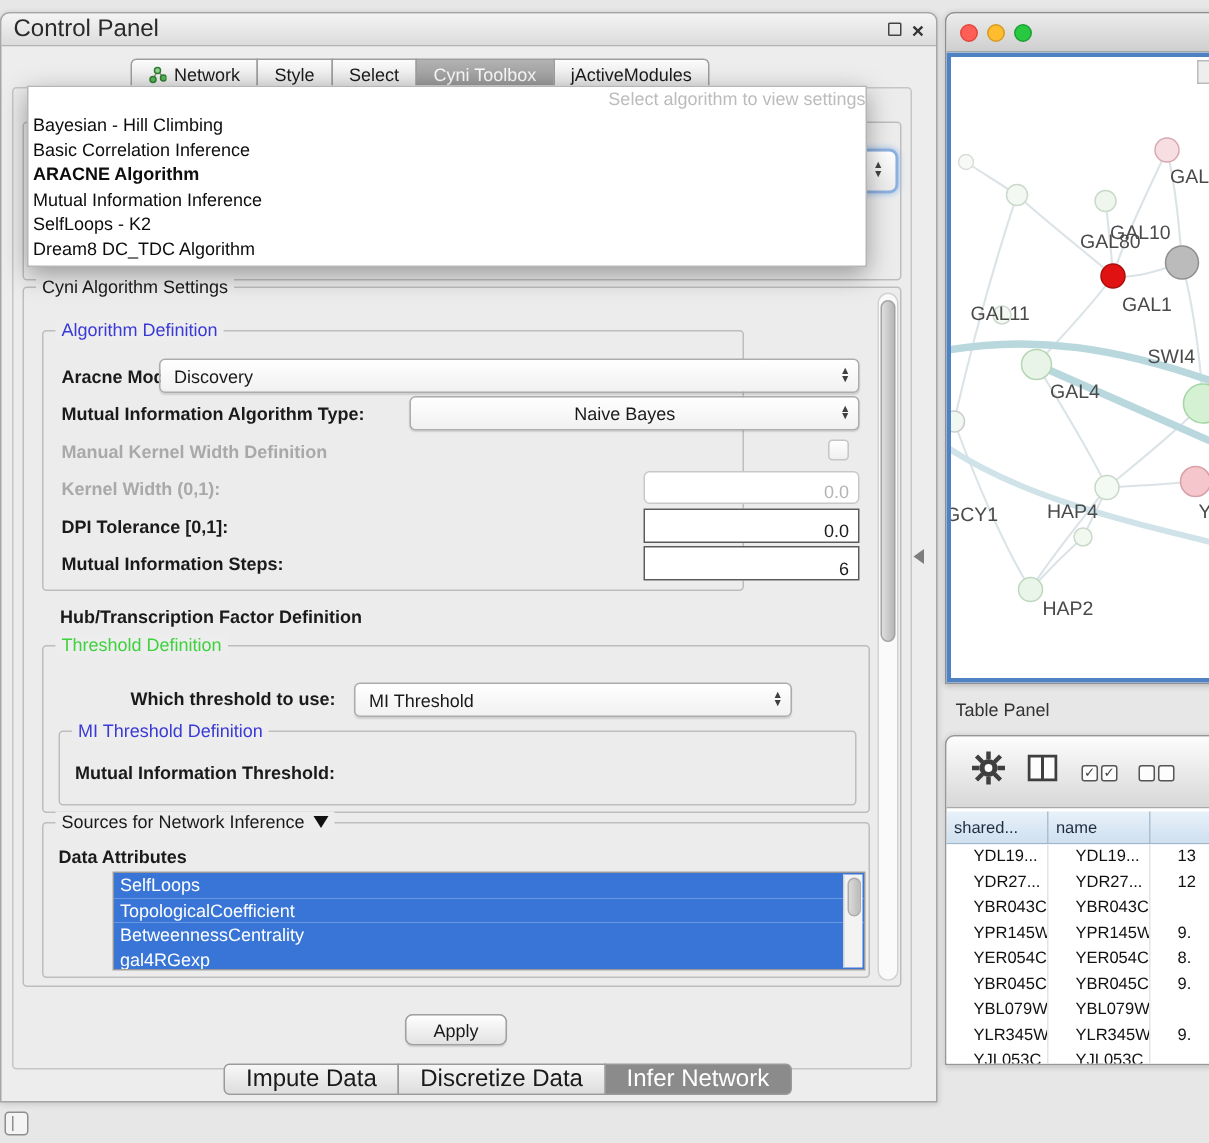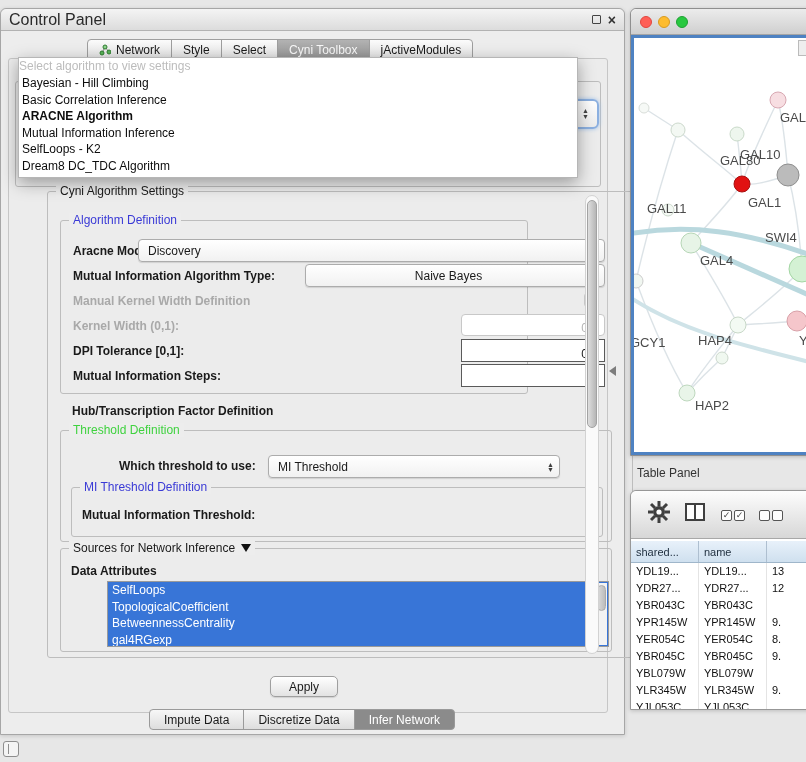--- a/index.html
+++ b/index.html
@@ -50,21 +50,21 @@
   .tab:first-child { margin-left:0; border-radius:4px 0 0 0; }
   .tab:last-child { border-radius:0 4px 0 0; }
   .tab.selected { background:linear-gradient(#b2b2b2,#969696); color:#fafafa; }
 
   .combo-sliver { position:absolute; left:566px; top:90px; width:32px; height:30px;
                   border:2px solid #8cb0e0; box-shadow:0 0 4px #9dc0ea; border-radius:6px;
                   background:linear-gradient(#ffffff,#ececec); z-index:3; }
 
   .popup { position:absolute; left:18px; top:57px; width:560px; background:#fff;
            border:1px solid #b6b6b6; box-shadow:0 5px 16px rgba(0,0,0,.35); z-index:60; padding-bottom:3px; }
-  .popup-placeholder { height:17px; line-height:17px; text-align:left; color:#bcbcbc; font-size:12px; }
+  .popup-placeholder { height:17px; line-height:17px; text-align:right; color:#bcbcbc; font-size:12px; }
   .popup-item { height:16.5px; line-height:16.5px; padding-left:3px; font-size:12px; color:#0d0d0d; }
   .popup-item.selected-bold { font-weight:bold; }
 
   .vscroll { position:absolute; left:584px; top:186px; width:14px; height:459px; background:#fafafa;
              border:1px solid #d2d2d2; border-radius:7px; }
   .vscroll .thumb { position:absolute; left:1px; top:4px; width:10px; height:228px; border-radius:6px;
                     background:linear-gradient(90deg,#dedede,#b6b6b6); border:1px solid #a2a2a2; }
 
   .hubrow { position:absolute; left:38px; top:394px; display:flex; align-items:center; gap:9px;
             font-weight:bold; font-size:12px;flex-direction:column; }
@@ -77,21 +77,21 @@
              background:#fff; overflow:hidden; }
   .src-item { height:16.5px; line-height:16.5px; padding-left:4px; color:#fff; background:#3875d7;
               font-size:12px; }
   .list-sb { position:absolute; right:1px; top:1px; bottom:1px; width:13px; background:#f3f3f3;
              border-left:1px solid #d2d2d2; }
   .list-sb .thumb { position:absolute; left:1.5px; top:2px; width:9px; height:26px; border-radius:5px;
                     background:linear-gradient(90deg,#dadada,#bcbcbc); border:1px solid #ababab; }
 
   .btabs { position:absolute; left:148px; top:700px; height:21px; display:flex; z-index:2; }
   .btab { display:flex; align-items:center; padding:0 14px; border:1px solid #9a9a9a; margin-left:-1px;
-          background:linear-gradient(#f7f7f7,#dddddd); font-size:12px; white-space:nowrap; }
+          background:linear-gradient(#f7f7f7,#dddddd); font-size:16px; white-space:nowrap; }
   .btab:first-child { margin-left:0; border-radius:4px 0 0 4px; }
   .btab:last-child { border-radius:0 4px 4px 0; }
   .btab.selected { background:#8b8b8b; color:#fff; }
 
   .split-handle { position:absolute; left:609px; top:366px; width:0; height:0;
                   border-right:7px solid #7d7d7d; border-top:5px solid transparent;
                   border-bottom:5px solid transparent; }
 
   
   .nw { position:absolute; left:630px; top:8px; width:230px; height:448px; background:#fff;
@@ -120,21 +120,21 @@
   .tico { position:absolute; top:14px; color:#3f3f3f; }
   .cbx { display:inline-block; width:11px; height:11px; border:1.5px solid #555; border-radius:2px;
          font-size:9px; line-height:9px; text-align:center; color:#444; background:#fdfdfd;
          margin-right:2px; vertical-align:middle; }
   .thead { position:absolute; left:0; top:50px; height:22px; width:100%; display:flex;
            background:linear-gradient(#e8f1fa,#cfe0ef); border-bottom:1px solid #9fb6ca; }
   .hcell { border-right:1px solid #aebfd0; font-size:11px; display:flex; align-items:center;
            padding-left:5px; color:#1d2d3d; }
   .tbody { position:absolute; left:0; top:72px; right:0; bottom:0; background:#fff; }
   .trow { display:flex; height:17px; background:#fff; }
-  .tcell { font-size:11px; line-height:17px; padding-left:5px; border-right:1px solid #e4e4e4;
+  .tcell { font-size:11px; line-height:17px; padding-left:18px; border-right:1px solid #e4e4e4;
            overflow:hidden; white-space:nowrap; color:#111; }
   .c0 { width:70px; } .c1 { width:70px; } .c2 { width:95px; border-right:none; }
 
   .mini-dock-icon { position:absolute; left:3px; top:741px; width:16px; height:16px;
                     border:1px solid #8e8e8e; border-radius:3px; background:#f4f4f4; }
   .mini-dock-icon::after { content:""; position:absolute; left:4px; top:2px; bottom:2px; width:0;
                            border-left:1px solid #8e8e8e; }
 </style>
 </head>
 <body>
@@ -173,21 +173,21 @@
     <div class="tab">
       <span>jActiveModules</span>
     </div>
   </div>
 
   <div class="group" style="left:14px; top:72px; width:586px; height:106px;"></div>
   <div class="combo-sliver">
     <span class="arr" style="position:absolute; right:8px; top:7px; display:flex; flex-direction:column; font-size:7px; line-height:6px; color:#444;">▲<span>▼</span></span>
   </div>
 
-  <div class="group" style="left:14px; top:182px; width:586px; height:467px;margin-left:32px;">
+  <div class="group" style="left:14px; top:182px; width:586px; height:467px;">
     <span class="group-title">Cyni Algorithm Settings</span>
 
     <div class="group" style="left:12px; top:28px; width:468px; height:174px;">
       <span class="group-title blue">Algorithm Definition</span>
 
       <span class="lbl" style="left:12px; top:22px;">Aracne Mode:</span>
       <div class="combo" style="left:77px; top:18px; width:467px; height:23px;">
         <span>Discovery</span>
         <span class="arr">▲<span>▼</span></span>
       </div>

